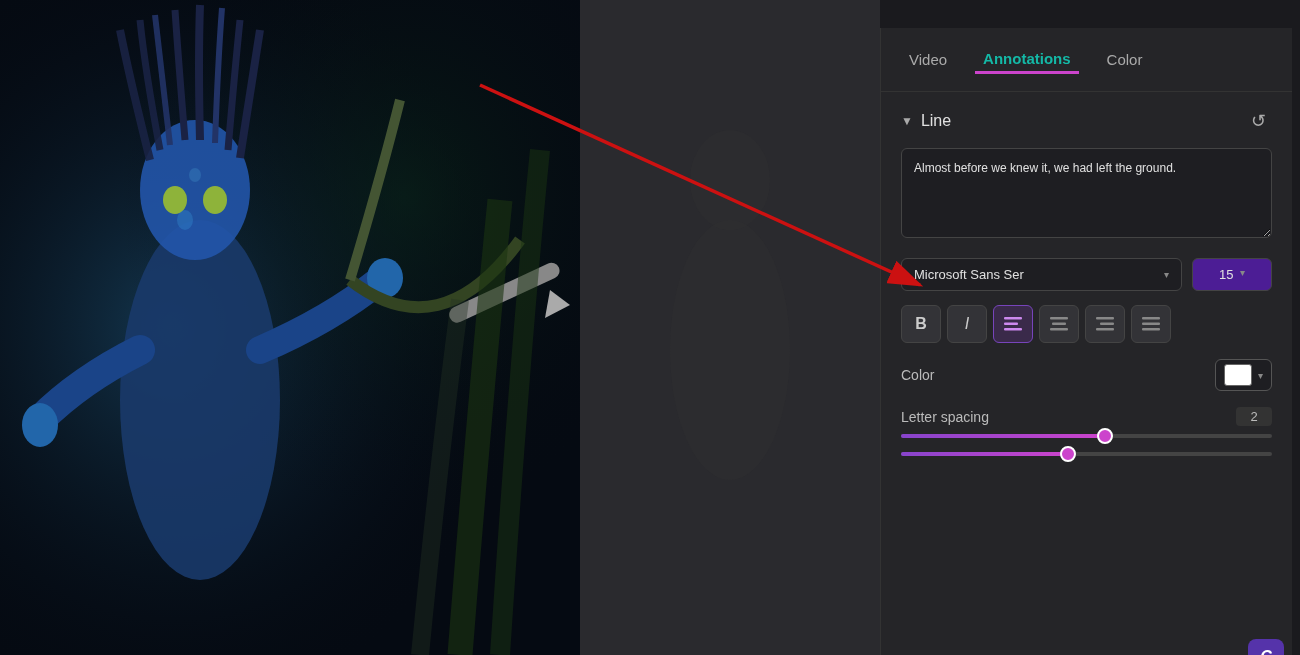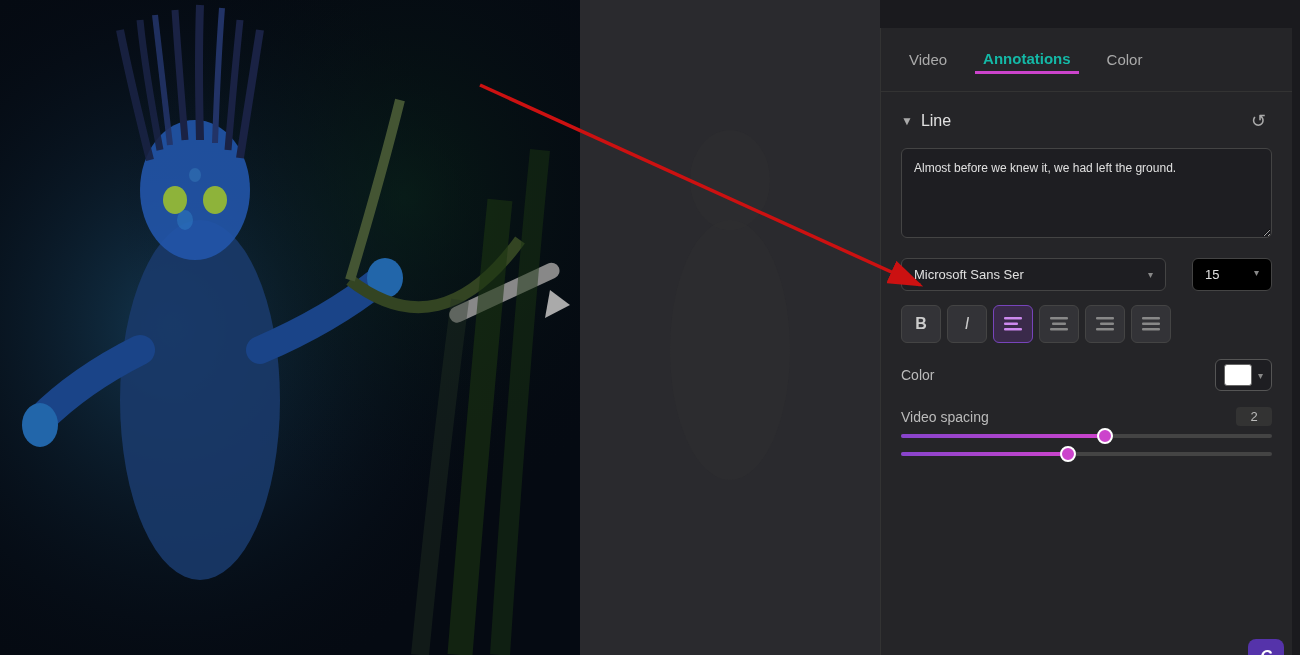--- a/index.html
+++ b/index.html
@@ -120,45 +120,45 @@
       padding: 12px;
       resize: vertical;
       outline: none;
       font-family: inherit;
       margin-bottom: 16px;
     }
 
     
     .font-row {
       display: flex;
-      gap: 26px;
+      gap: 10px;
       margin-bottom: 14px;
       align-items: center;
     }
     .font-select {
       flex: 1;
       background: #1e1e22;
       border: 1px solid #444;
       border-radius: 6px;
       color: #e0e0e0;
       font-size: 13px;
       padding: 8px 12px;
       cursor: pointer;
       display: flex;
       align-items: center;
       justify-content: space-between;
     }
     .font-size-select {
       width: 80px;
-      background: #000000;
+      background: #4c1d95;
       border: 1px solid #444;
       border-radius: 6px;
       color: #e0e0e0;
       font-size: 13px;
-      padding: 8px 12px;
+      padding: 8px 26px;
       cursor: pointer;
       display: flex;
       align-items: flex-start;
       justify-content: space-between;
     }
     .chevron-down {
       font-size: 10px;
       color: #888;
     }
 
@@ -465,21 +465,21 @@
         <span class="color-label">Color</span>
         <div class="color-picker-btn">
           <div class="color-swatch"></div>
           <span class="chevron-down">▾</span>
         </div>
       </div>
 
       
       <div class="spacing-section">
         <div class="spacing-label-row">
-          <span class="spacing-label">Video spacing</span>
+          <span class="spacing-label">Letter spacing</span>
           <span class="spacing-value">2</span>
         </div>
         <div class="slider-track">
           <div class="slider-fill" style="width: 55%"></div>
           <div class="slider-thumb" style="left: calc(55% - 8px)"></div>
         </div>
       </div>
 
       
       <div class="spacing-section">

